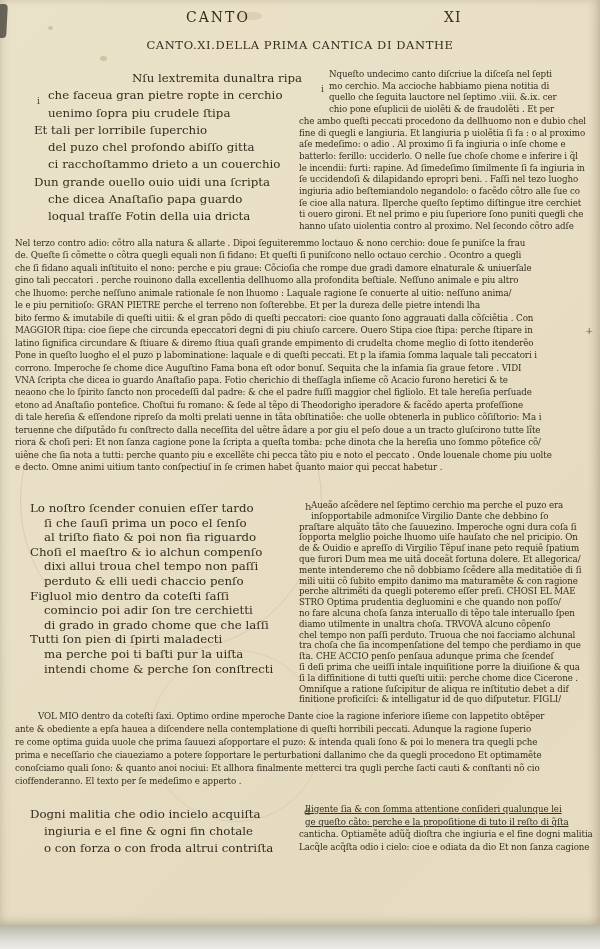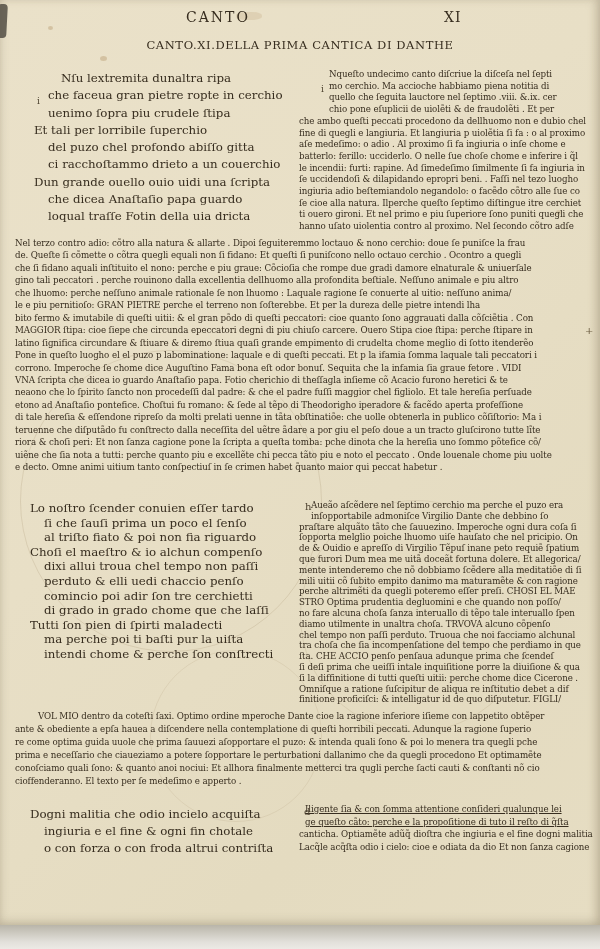--- a/index.html
+++ b/index.html
@@ -17,21 +17,21 @@
 
   .running-header{position:absolute;top:9px;left:0;width:600px;font-size:14px;
         letter-spacing:2px;}
   .rh-canto{position:absolute;left:186px;}
   .rh-folio{position:absolute;left:444px;letter-spacing:1px;}
   .chapter-title{position:absolute;top:38px;left:0;width:600px;text-align:center;
         font-size:11.5px;letter-spacing:.6px;}
 
   .tl{white-space:nowrap;}
   .ind1{padding-left:14px;}
-  .ind2{padding-left:27px;}
+  .ind2{padding-left:27px;text-align:right;}
 
   .verse{position:absolute;font-size:11.8px;}
   .verse .tl{line-height:17.3px;}
   .verse-a{left:34px;top:70px;width:268px;}
   .verse-c{left:30px;top:501px;width:268px;}
   .verse-c .tl{line-height:14.6px;}
   .verse-e{left:30px;top:806px;width:268px;}
   .verse-e .tl{line-height:17px;}
 
   .comm{position:absolute;font-size:8.7px;letter-spacing:-.1px;}
@@ -143,20 +143,21 @@
         <div class="tl">e decto. Omne animi uitium tanto conſpectiuſ in ſe crimen habet q̃uanto maior qui peccat habetur .</div>
       </div>
 
     <div class="verse verse-c">
         <div class="tl">Lo noſtro ſcender conuien eſſer tardo</div>
         <div class="tl ind1">ſi che ſauſi prima un poco el ſenſo</div>
         <div class="tl ind1">al triſto fiato &amp; poi non fia riguardo</div>
         <div class="tl">Choſi el maeſtro &amp; io alchun compenſo</div>
         <div class="tl ind1">dixi allui troua chel tempo non paſſi</div>
         <div class="tl ind1">perduto &amp; elli uedi chaccio penſo</div>
+        <div class="tl">Figluol mio dentro da coteſti ſaſſi</div>
         <div class="tl ind1">comincio poi adir ſon tre cerchietti</div>
         <div class="tl ind1">di grado in grado chome que che laſſi</div>
         <div class="tl">Tutti ſon pien di ſpirti maladecti</div>
         <div class="tl ind1">ma perche poi ti baſti pur la uiſta</div>
         <div class="tl ind1">intendi chome &amp; perche ſon conſtrecti</div>
       </div>
     <div class="comm comm-c">
       <div class="comm-ind-12">
           <div class="tl">Aueão aſcẽdere nel ſeptimo cerchio ma perche el puzo era</div>
           <div class="tl">inſopportabile admoniſce Virgilio  Dante che debbino ſo</div>

